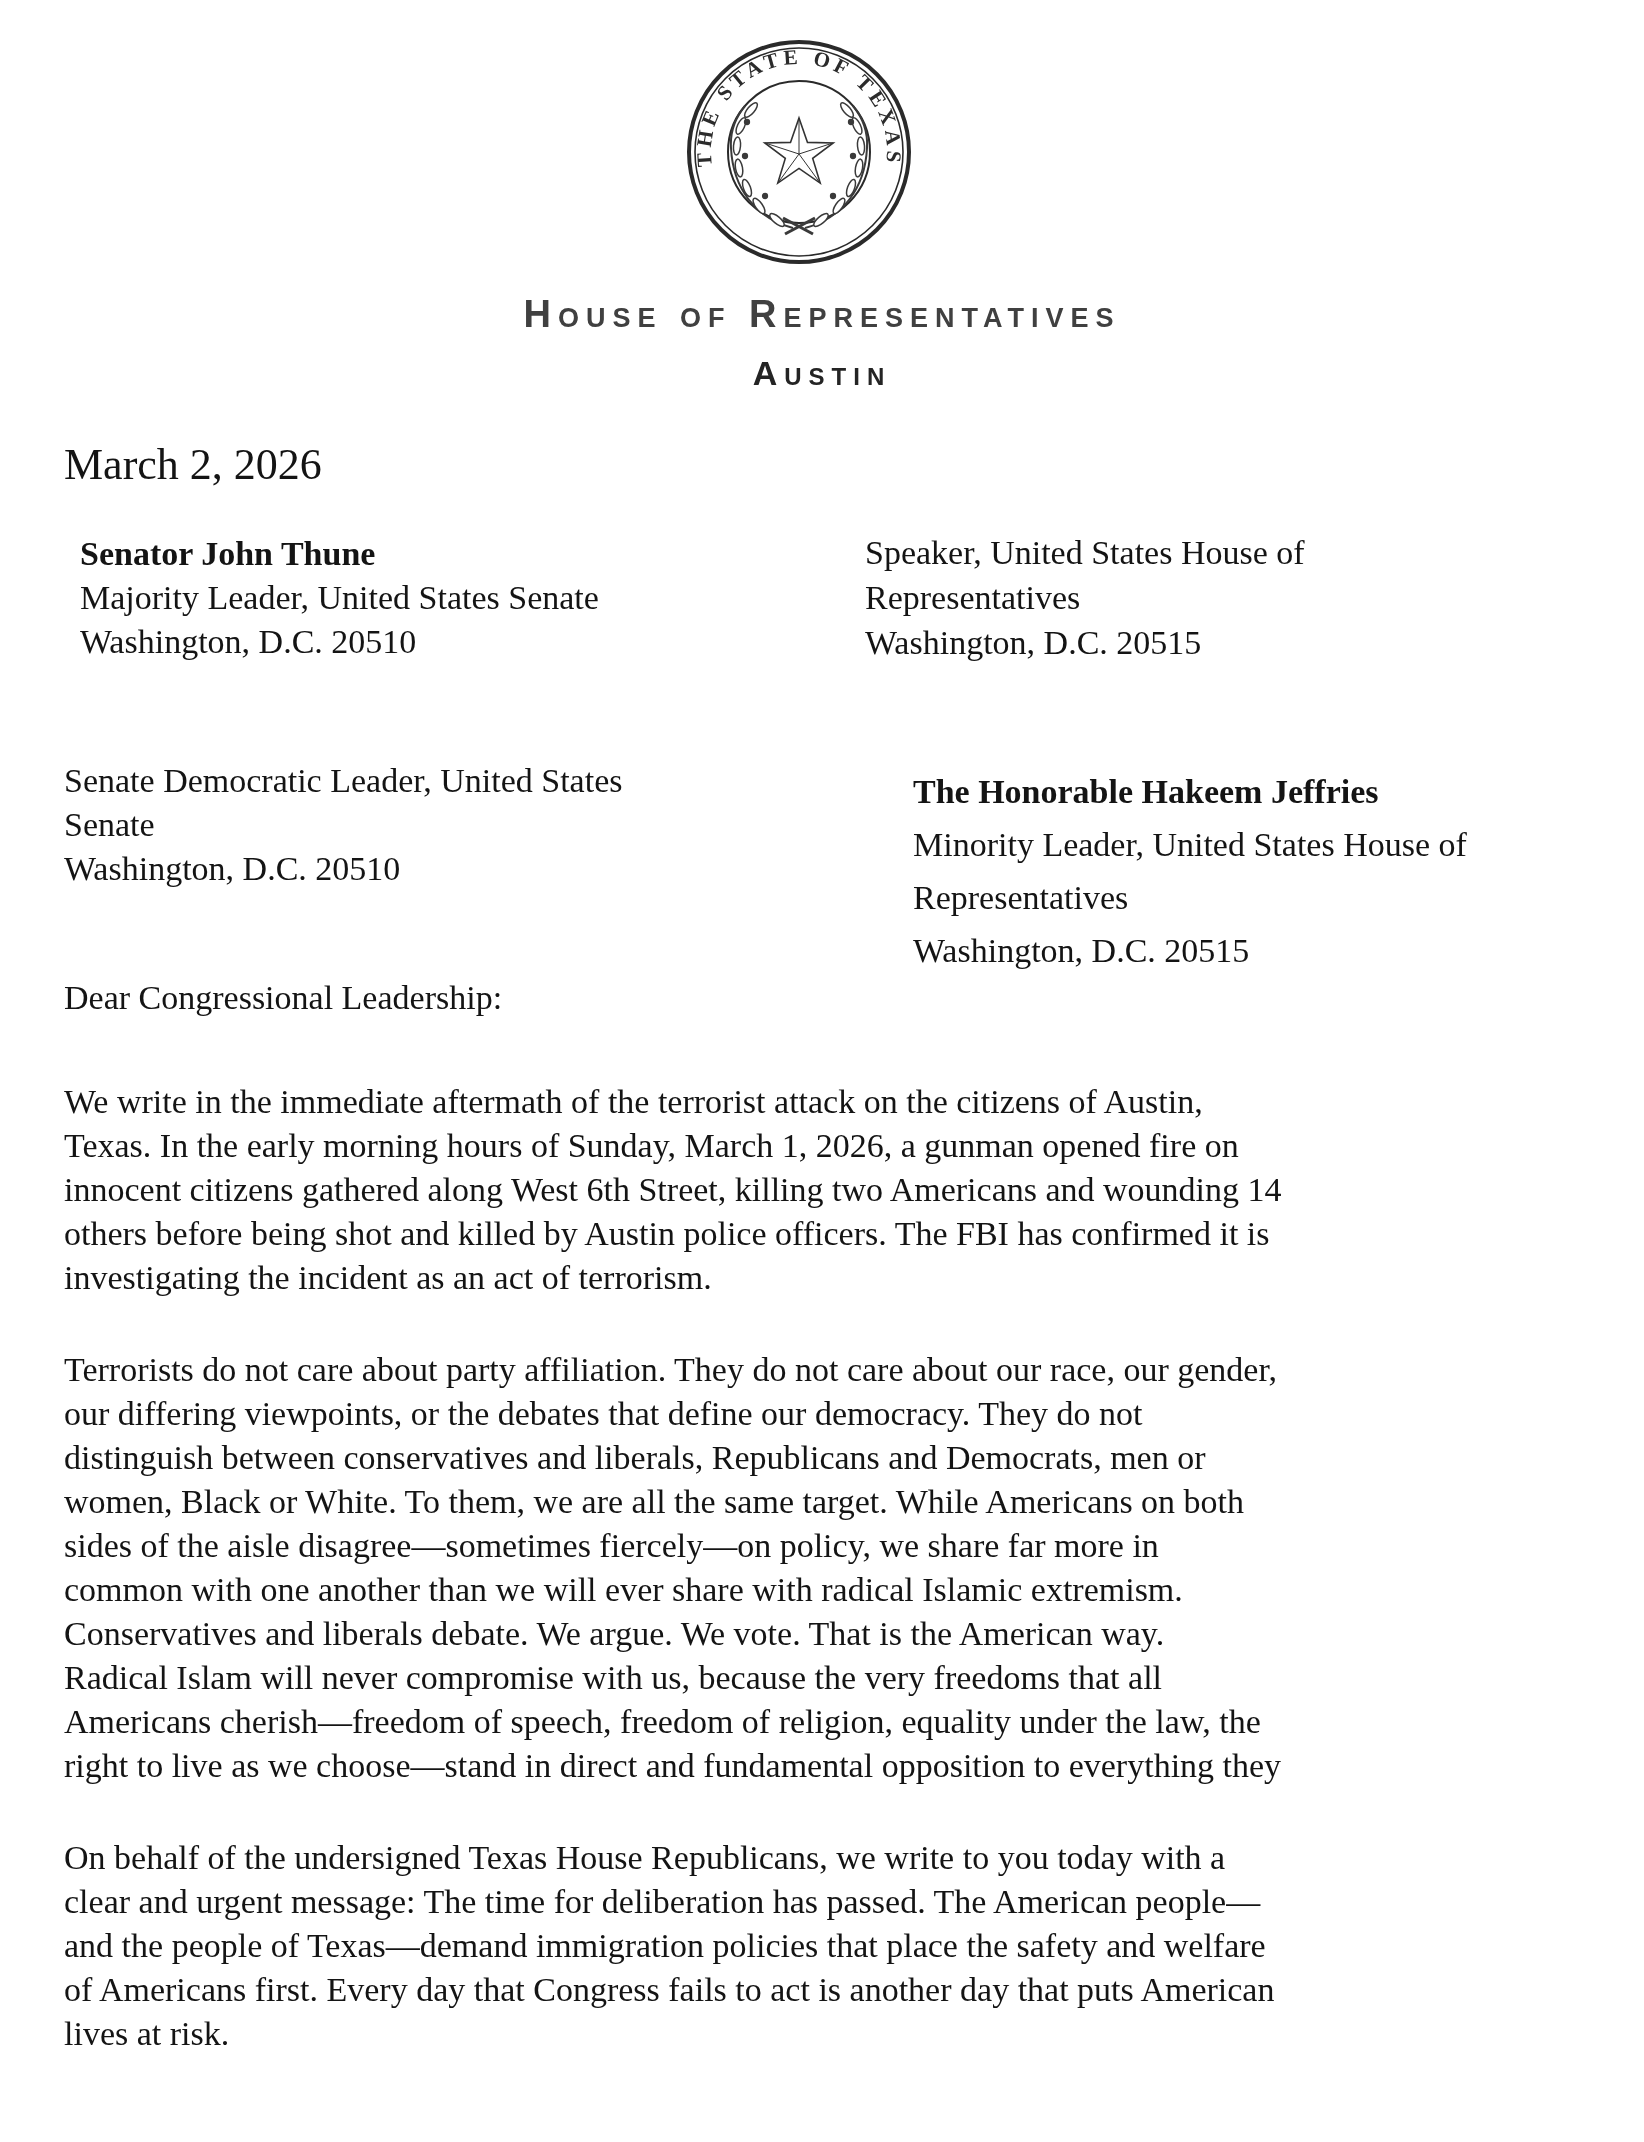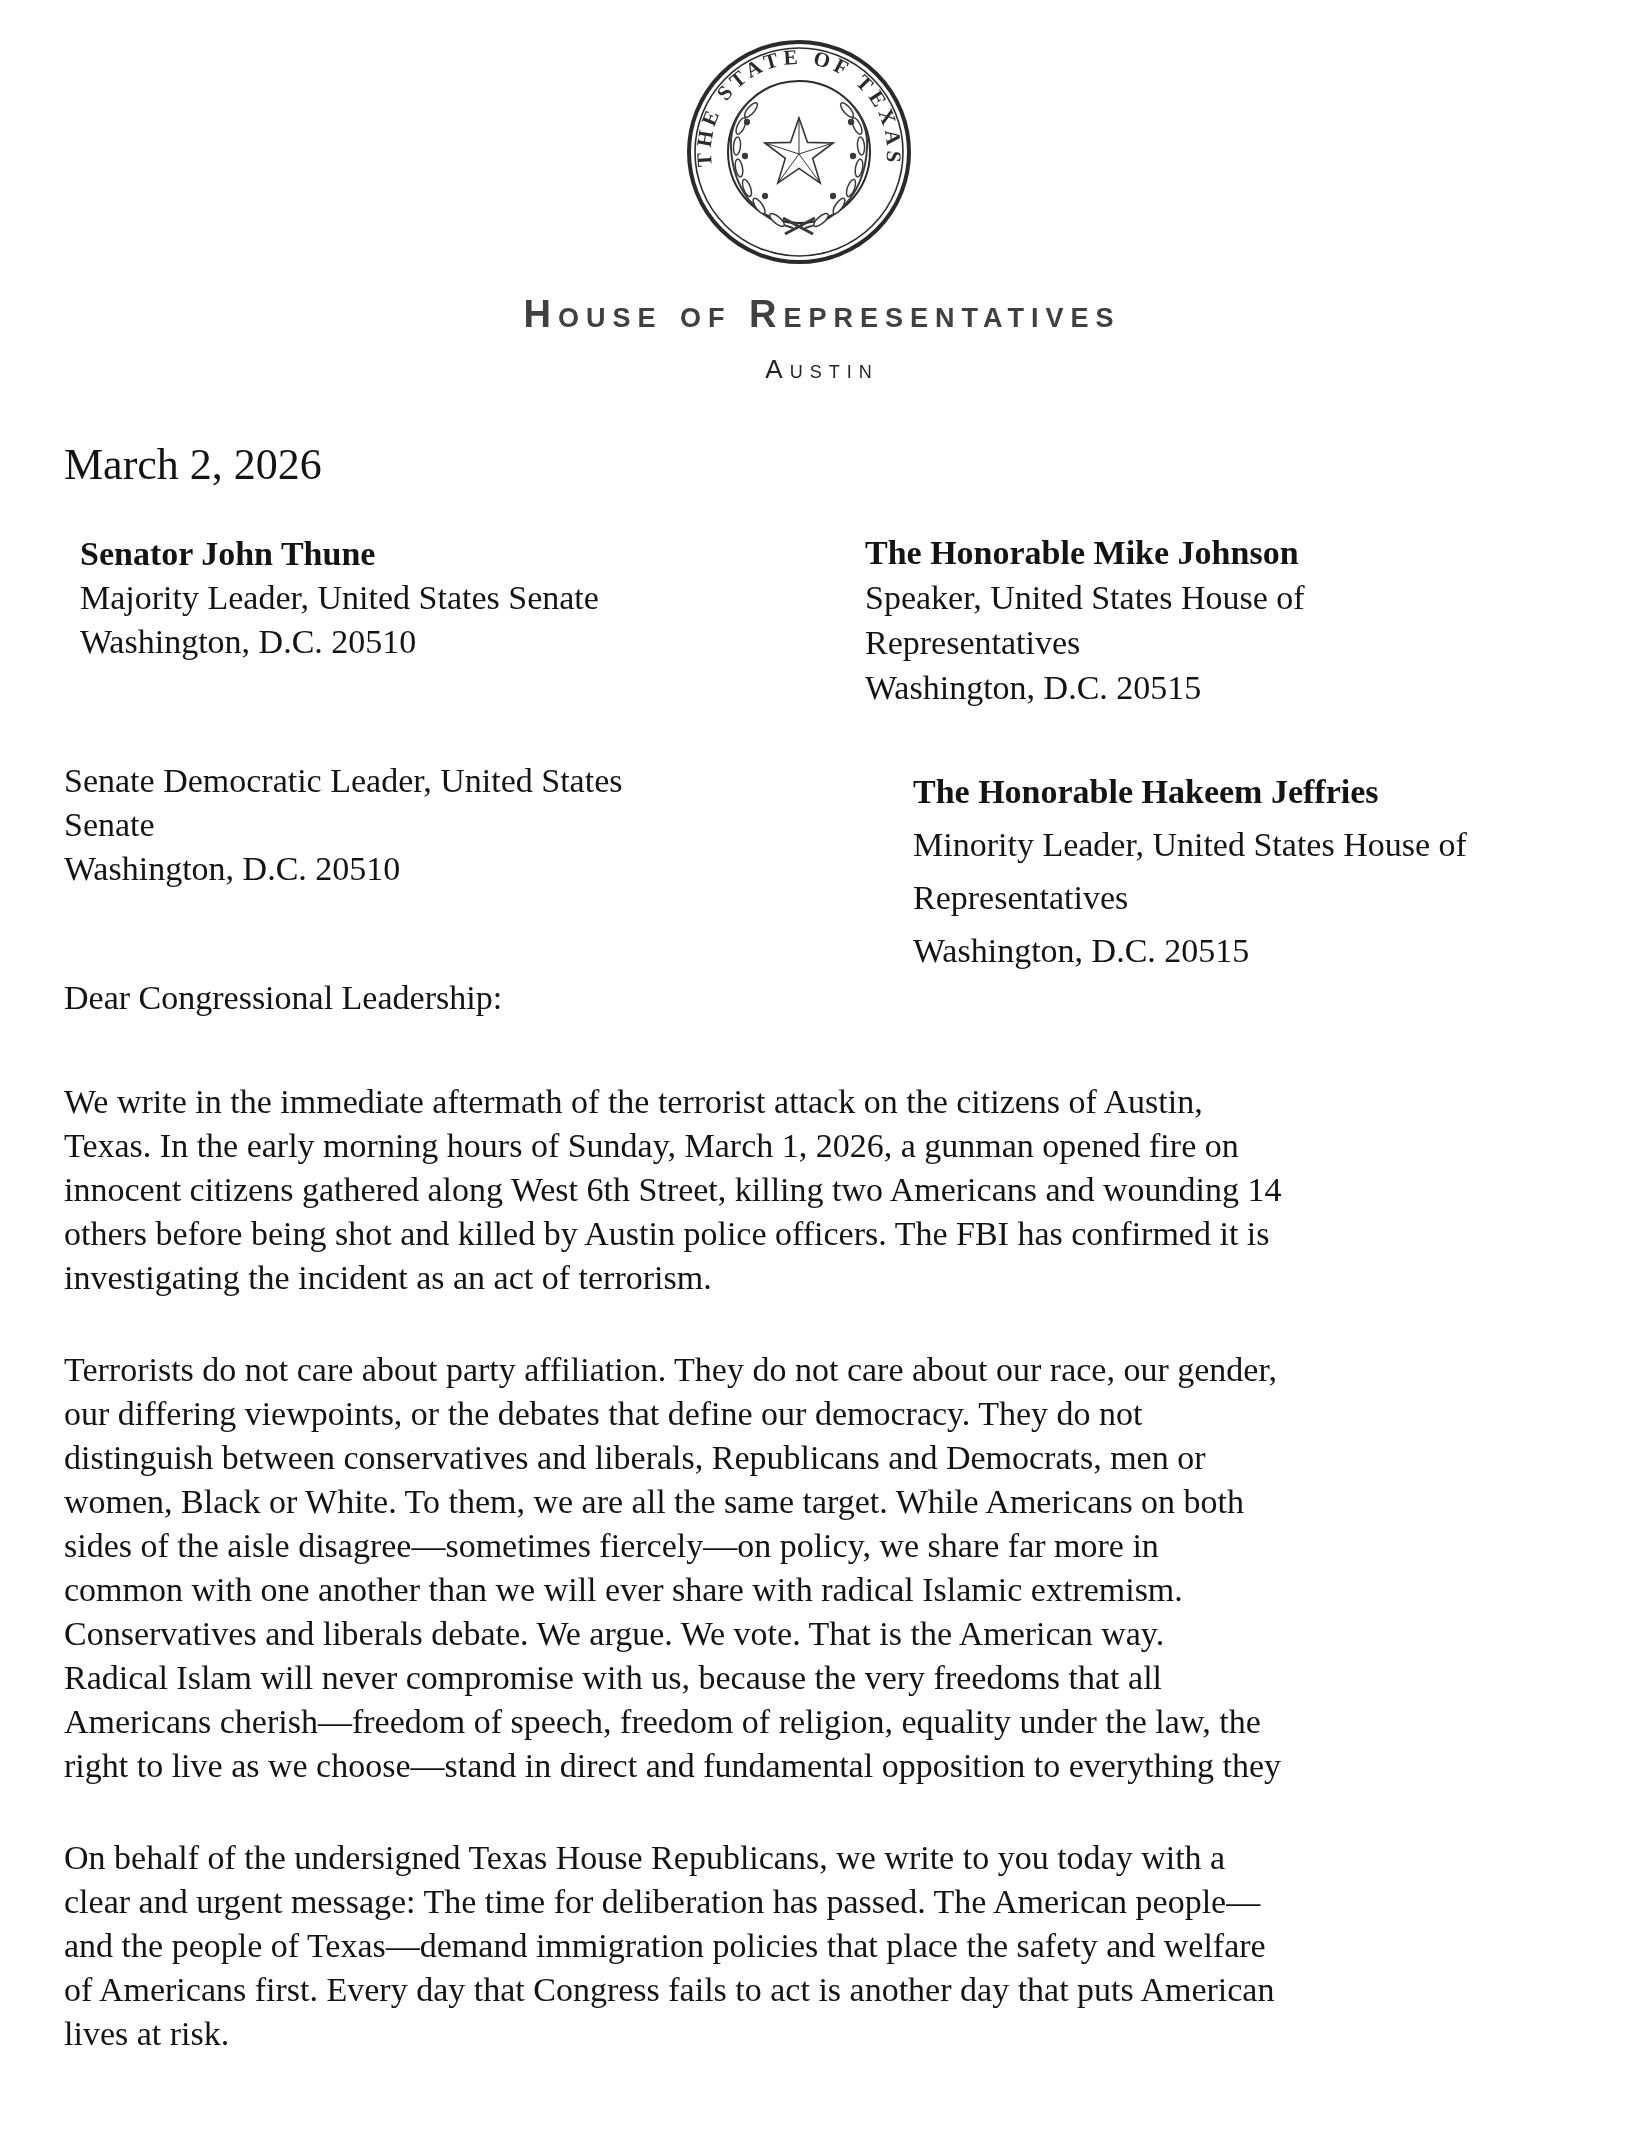--- a/index.html
+++ b/index.html
@@ -35,22 +35,22 @@
     color: #404040;
   }
   .org-city {
     position: absolute;
     top: 354px;
     left: 0;
     width: 100%;
     text-align: center;
     font-family: "Liberation Sans", sans-serif;
     font-variant: small-caps;
-    font-weight: 400;
-    font-size: 26px;
+    font-weight: 700;
+    font-size: 34px;
     letter-spacing: 7px;
     color: #242424;
   }
 
   .date {
     position: absolute;
     top: 439px;
     left: 64px;
     font-size: 44px;
   }
@@ -154,21 +154,20 @@
 
   <div class="date">March 2, 2026</div>
 
   <div class="recipient" id="r-thune">
     <div class="r-name">Senator John Thune</div>
     <div class="lines">Majority Leader, United States Senate
 Washington, D.C. 20510</div>
   </div>
 
   <div class="recipient" id="r-johnson">
-    <div class="r-name">The Honorable Mike Johnson</div>
     <div class="lines">Speaker, United States House of
 Representatives
 Washington, D.C. 20515</div>
   </div>
 
   <div class="recipient" id="r-schumer">
     <div class="lines">Senate Democratic Leader, United States
 Senate
 Washington, D.C. 20510</div>
   </div>

